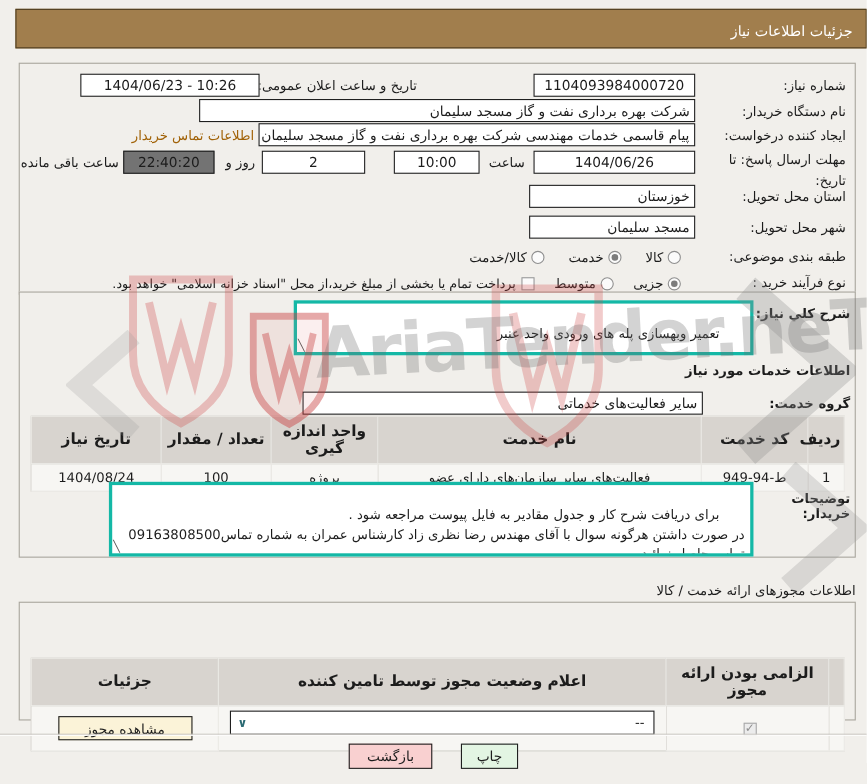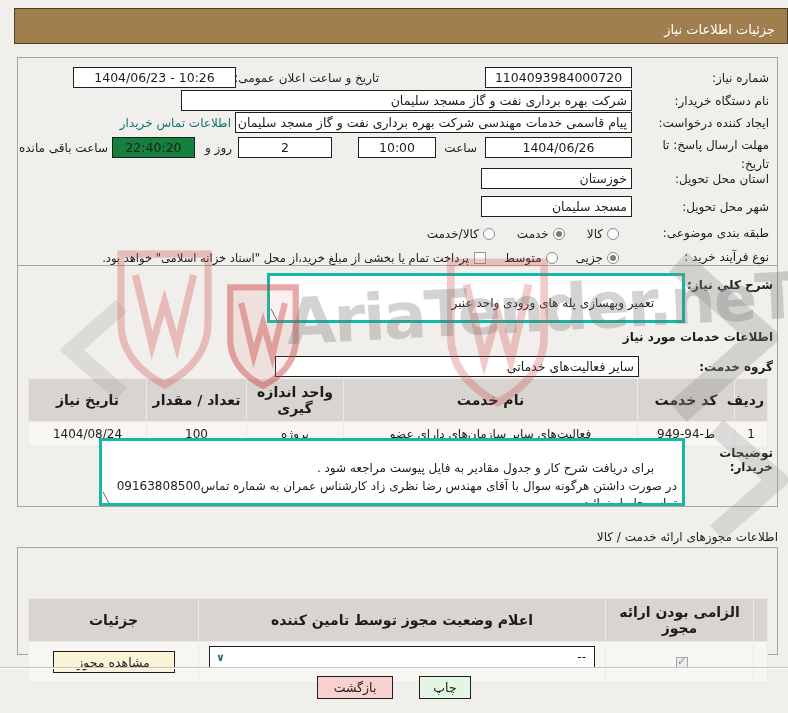--- a/index.html
+++ b/index.html
@@ -11,27 +11,27 @@
   .abs{position:absolute;}
   .lbl{position:absolute;white-space:nowrap;color:#1c1c1c;}
   .b{font-weight:bold;}
   .box{position:absolute;border:1px solid #a9a59d;box-sizing:border-box;background:#f1efeb;}
   .inp{
     position:absolute;height:21px;background:#fff;border:1px solid #1f1f1f;box-sizing:border-box;
     padding:0 4px;display:flex;align-items:center;font-size:12.5px;white-space:nowrap;overflow:hidden;
   }
   .inp.center{justify-content:center;}
   .inp.ltr{direction:ltr;}
-  .inp.yellow{background:#15803d;}
+  .inp.yellow{background:#737373;}
   .ta{
     position:absolute;background:#fff;border:3px solid #14b8a6;box-sizing:border-box;
     padding:2px 5px;font-size:12px;line-height:1.45;overflow:hidden;white-space:pre-wrap;
   }
   .handle{position:absolute;left:1px;bottom:-2px;font-size:10px;color:#555;pointer-events:none;}
-  .link{color:#0f766e;cursor:pointer;}
+  .link{color:#a16207;cursor:pointer;}
   .radio{width:12px;height:12px;border-radius:50%;border:1px solid #8f8f8f;background:#fbfbfb;
     display:inline-block;position:relative;top:2px;margin-left:4px;box-sizing:border-box;}
   .radio.on::after{content:"";position:absolute;top:2px;left:2px;right:2px;bottom:2px;border-radius:50%;background:#7c7c7c;}
   .cb{width:12px;height:12px;border:1px solid #979797;background:#fbfbfb;display:inline-block;
     position:relative;top:2px;margin-left:5px;box-sizing:border-box;}
   .cb.checked{background:#ececec;border-color:#a8a8a8;}
   .cb.checked .mark{position:absolute;top:-3px;left:0;font-size:11px;font-weight:bold;color:#8f8f8f;}
   .optrow{position:absolute;display:flex;direction:rtl;gap:22px;align-items:flex-start;white-space:nowrap;}
   .opt{white-space:nowrap;}
   table.grid{border-collapse:collapse;table-layout:fixed;position:absolute;background:#b9b5ae;}

